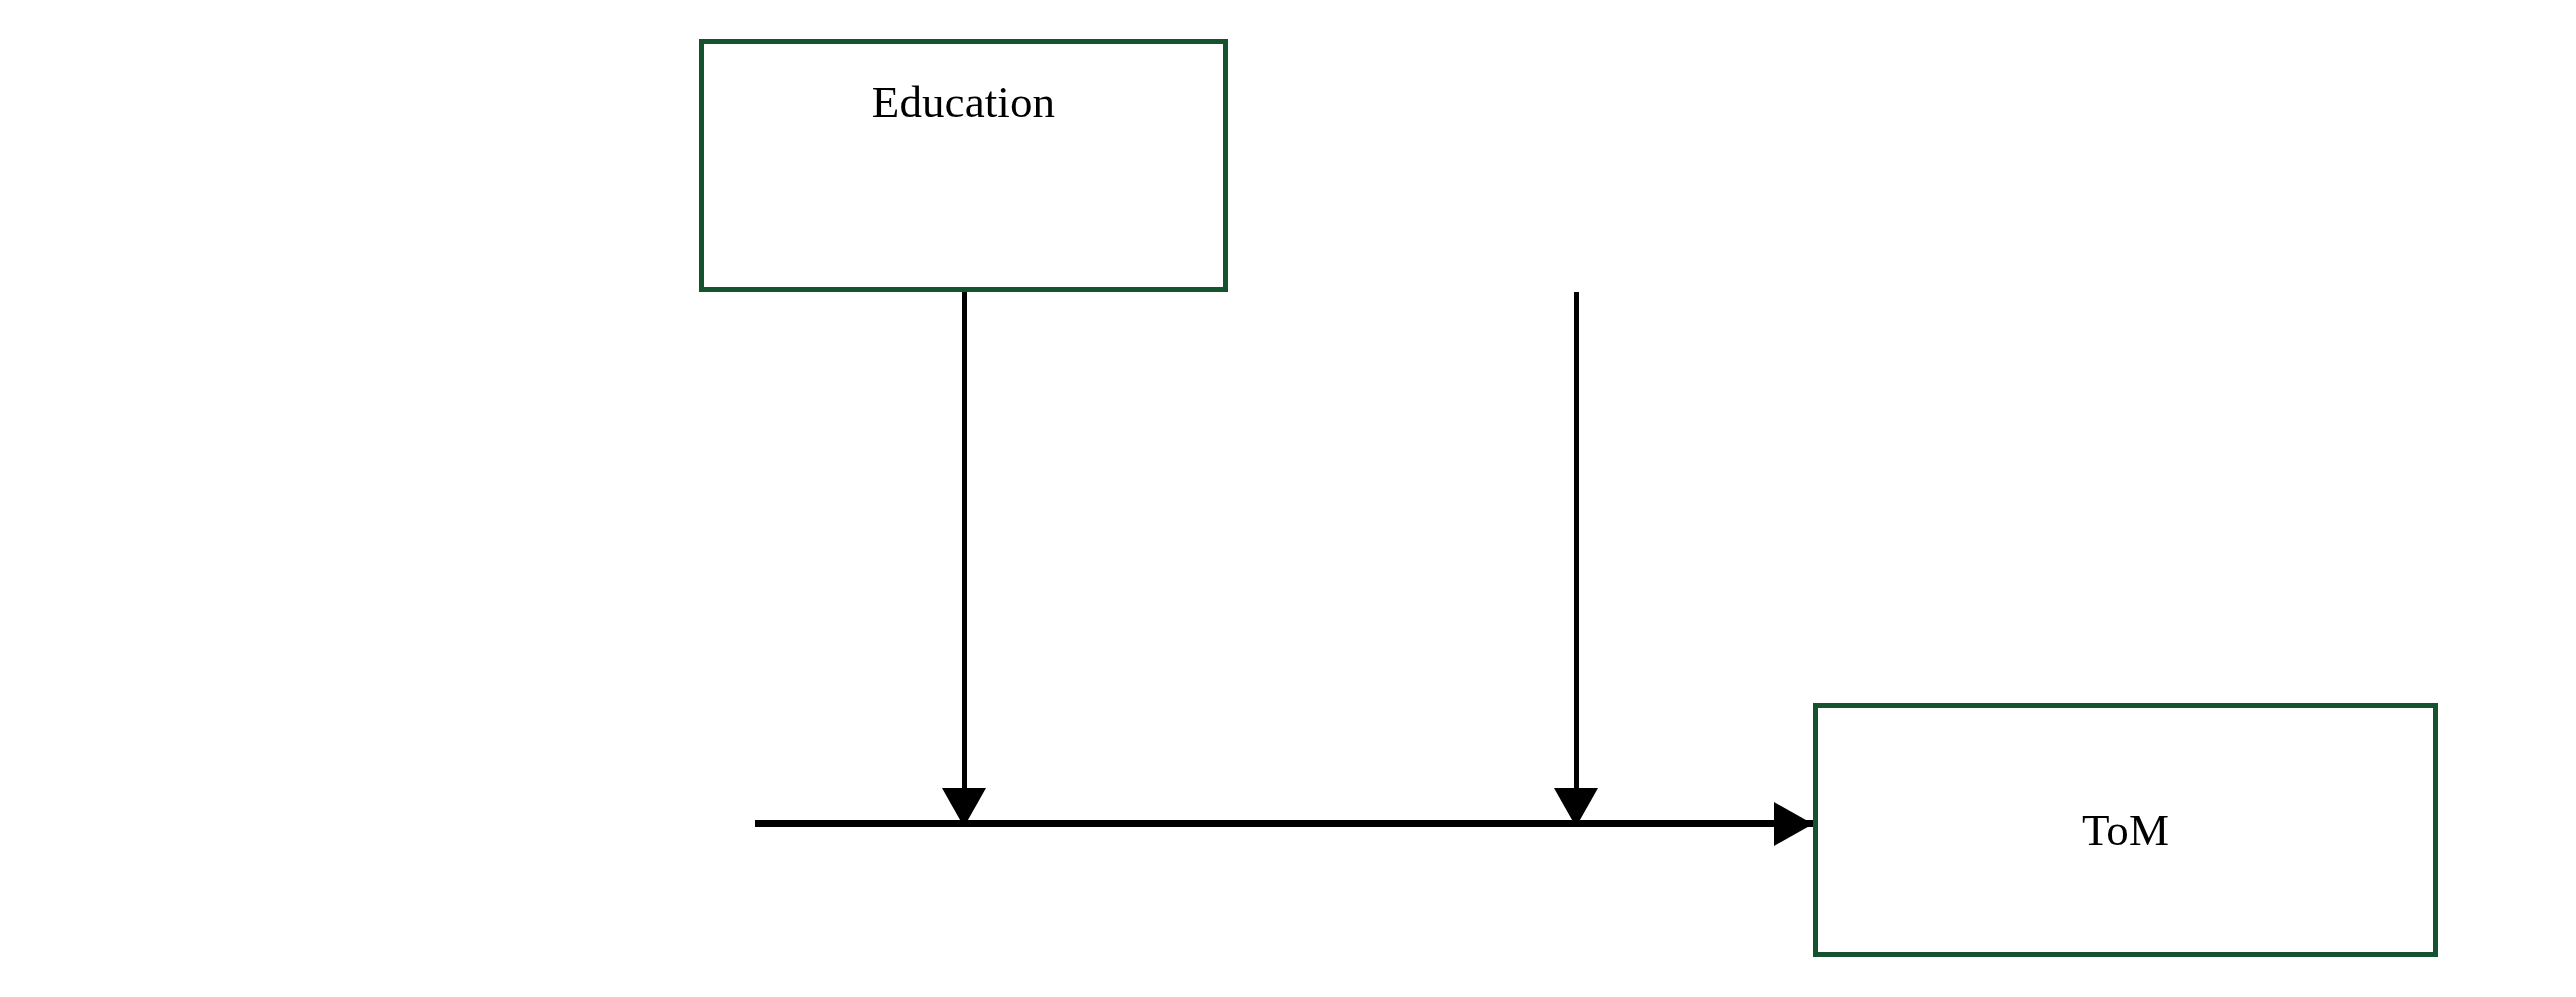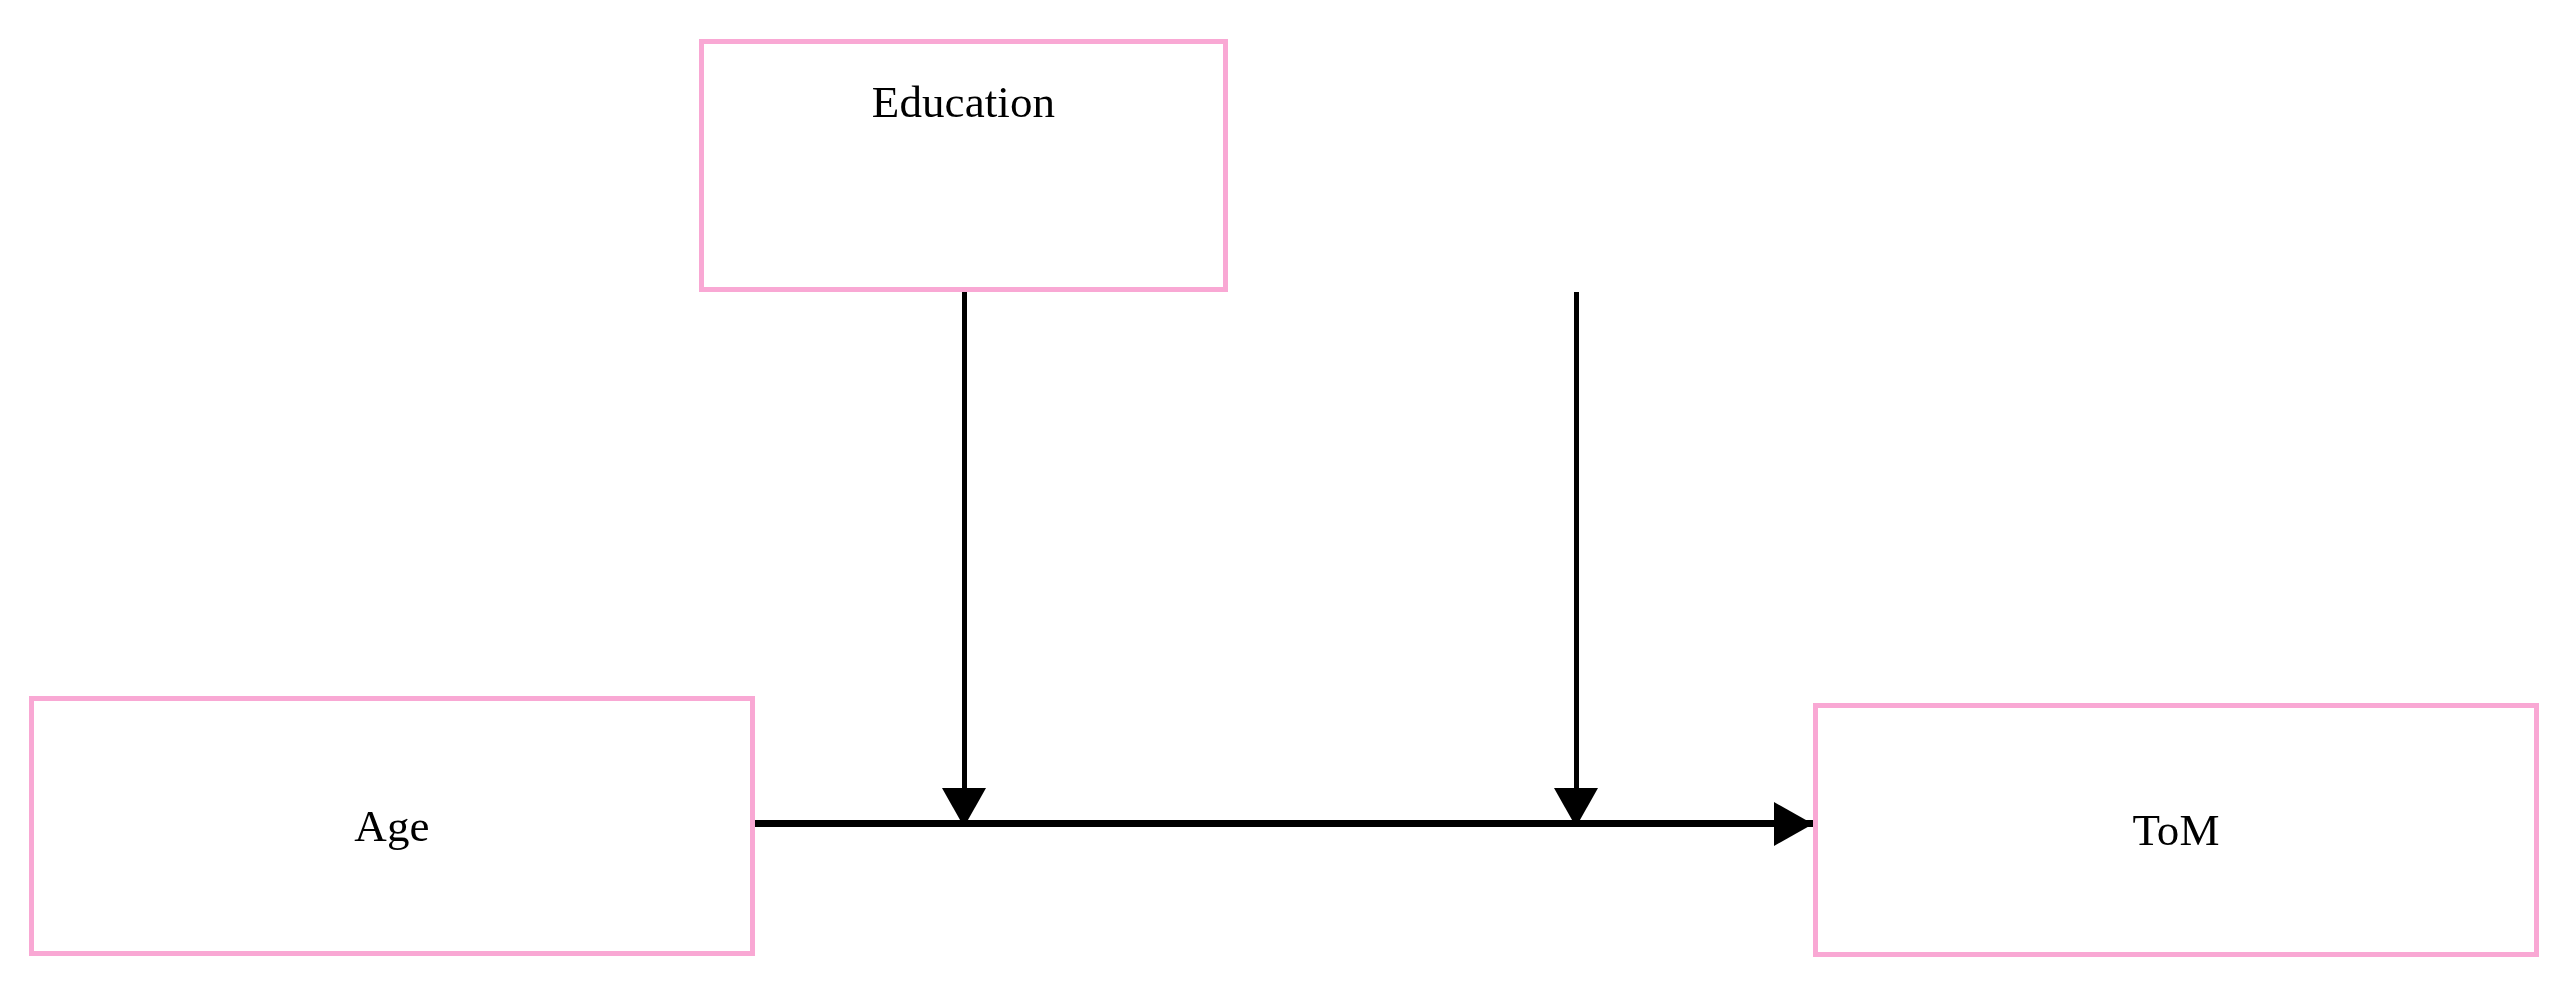--- a/index.html
+++ b/index.html
@@ -17,21 +17,21 @@
     width: 2576px;
     height: 998px;
     background: #ffffff;
     overflow: hidden;
   }
 
   
   .node-box {
     position: absolute;
     box-sizing: border-box;
-    border: 5px solid #f9a8d4;
+    border: 5px solid #14532d;
     background: #ffffff;
     display: flex;
     justify-content: center;
   }
   .node-label {
     font-family: "Liberation Serif", "DejaVu Serif", serif;
     font-size: 45px;
     line-height: 1.16;
     color: #000000;
     text-align: center;
@@ -65,21 +65,21 @@
   }
   #node-age {
     left: 29px;
     top: 696px;
     width: 726px;
     height: 260px;
   }
   #node-tom {
     left: 1813px;
     top: 703px;
-    width: 726px;
+    width: 625px;
     height: 254px;
   }
 
   
   .connector-line {
     position: absolute;
     background: #000000;
   }
   .connector-vertical {
     width: 5px;
@@ -140,23 +140,20 @@
 </head>
 <body>
 
 <div id="diagram-canvas">
 
   <div class="node-box top-row" id="node-education">
     <span class="node-label">Education</span>
   </div>
 
 
-  <div class="node-box bottom-row" id="node-age">
-    <span class="node-label">Age</span>
-  </div>
 
   <div class="node-box bottom-row" id="node-tom">
     <span class="node-label">ToM</span>
   </div>
 
   <div class="connector-line connector-horizontal" id="edge-age-tom-shaft"></div>
   <div class="arrowhead arrowhead-right" id="arrowhead-tom"></div>
 
   <div class="connector-line connector-vertical" id="edge-education-shaft"></div>
   <div class="arrowhead arrowhead-down" id="arrowhead-education"></div>

